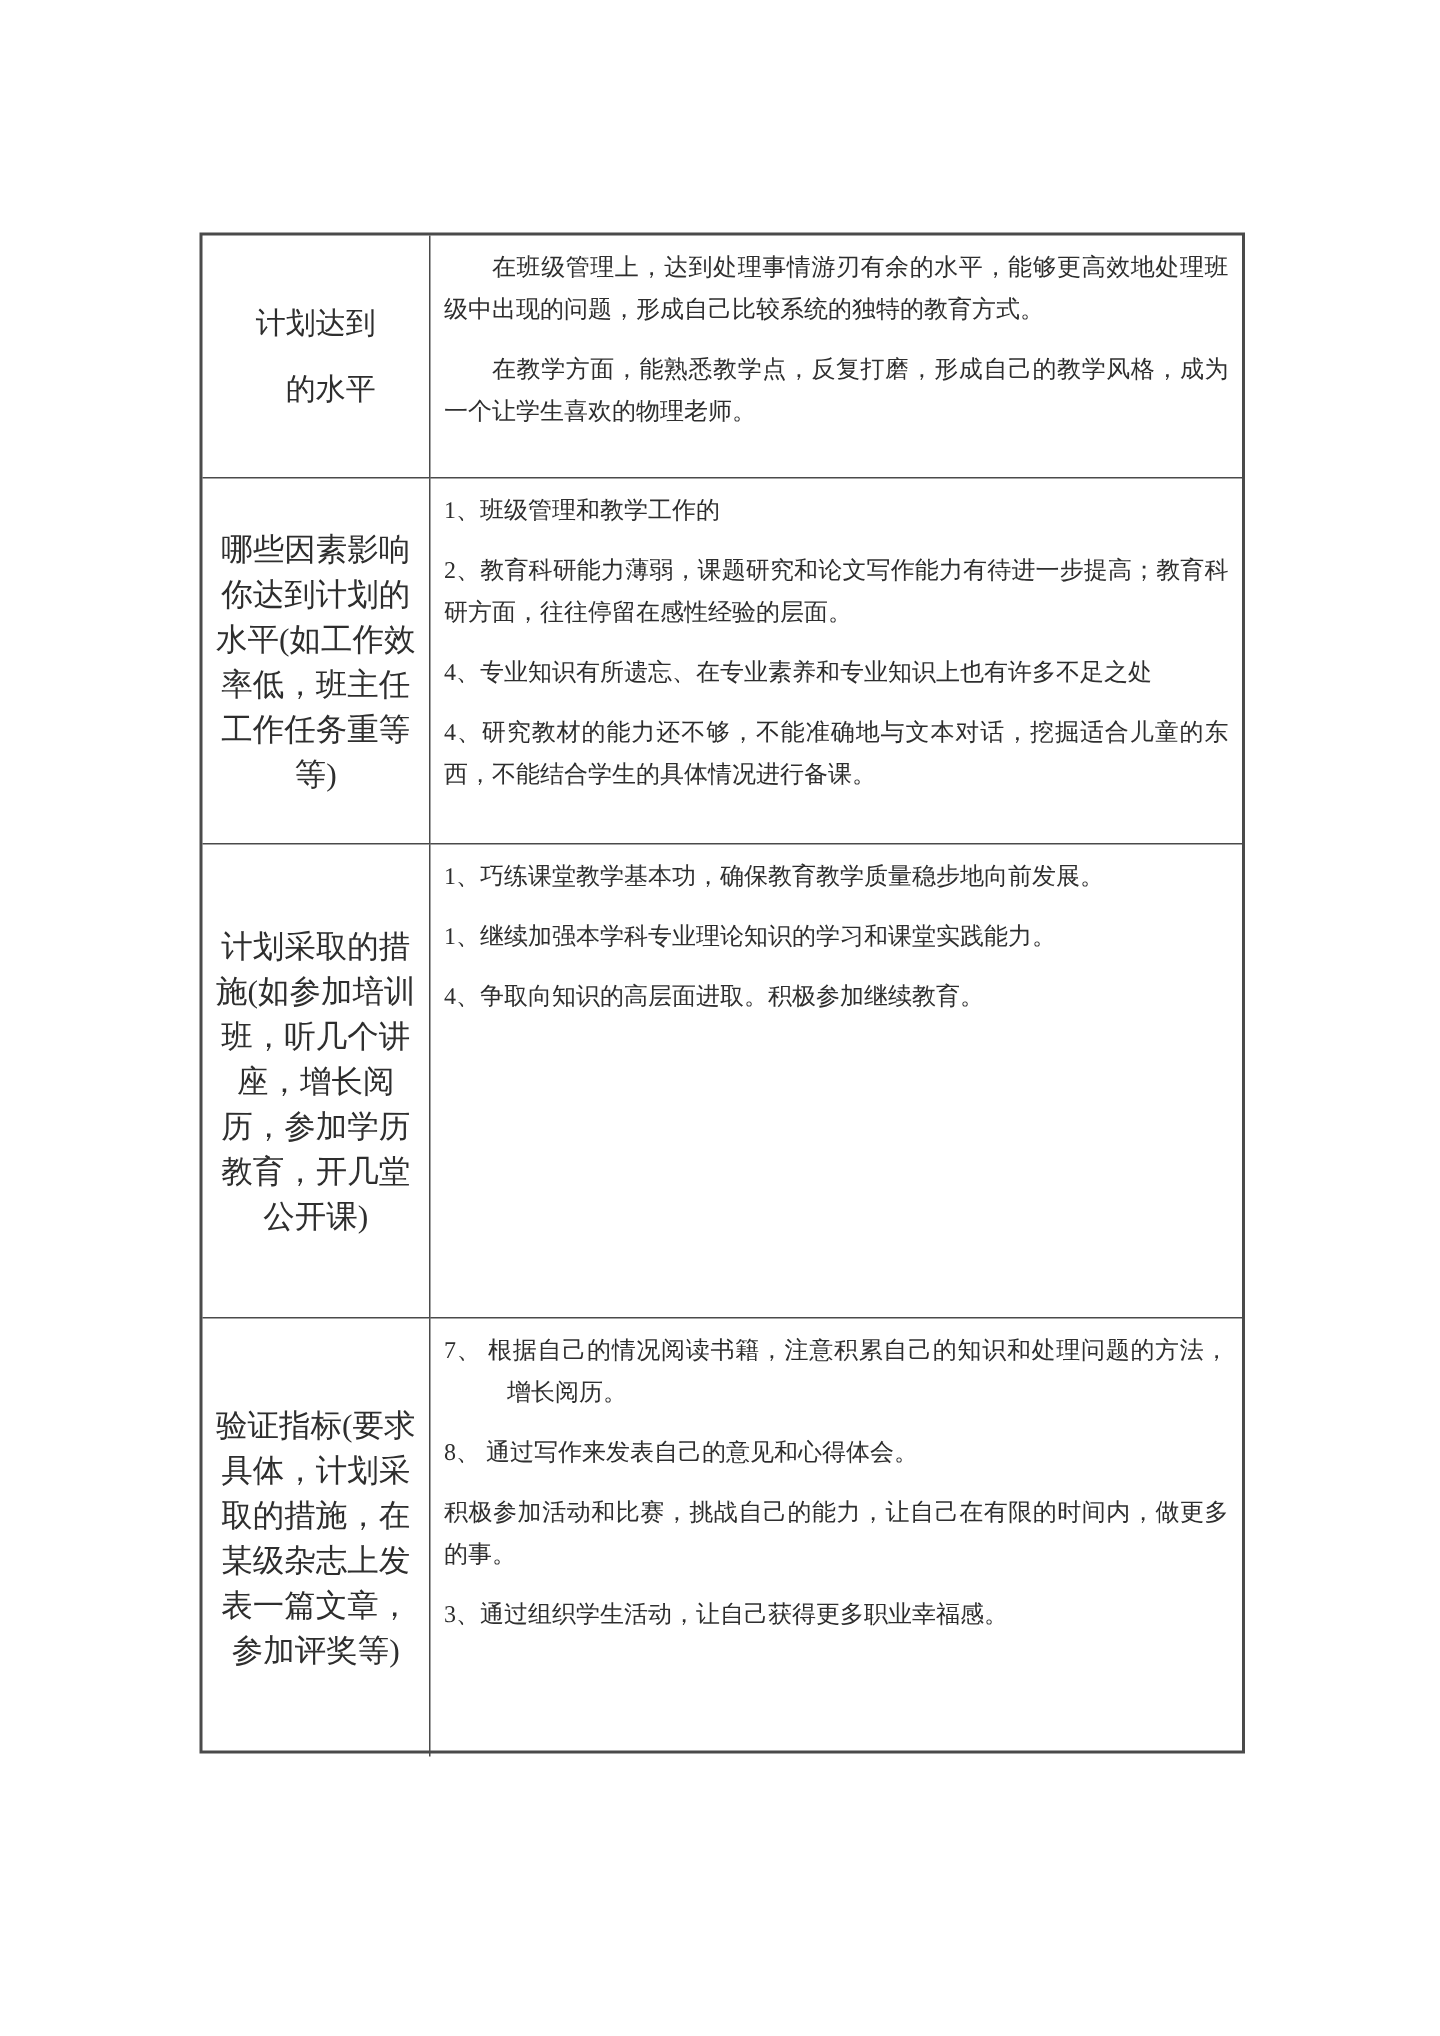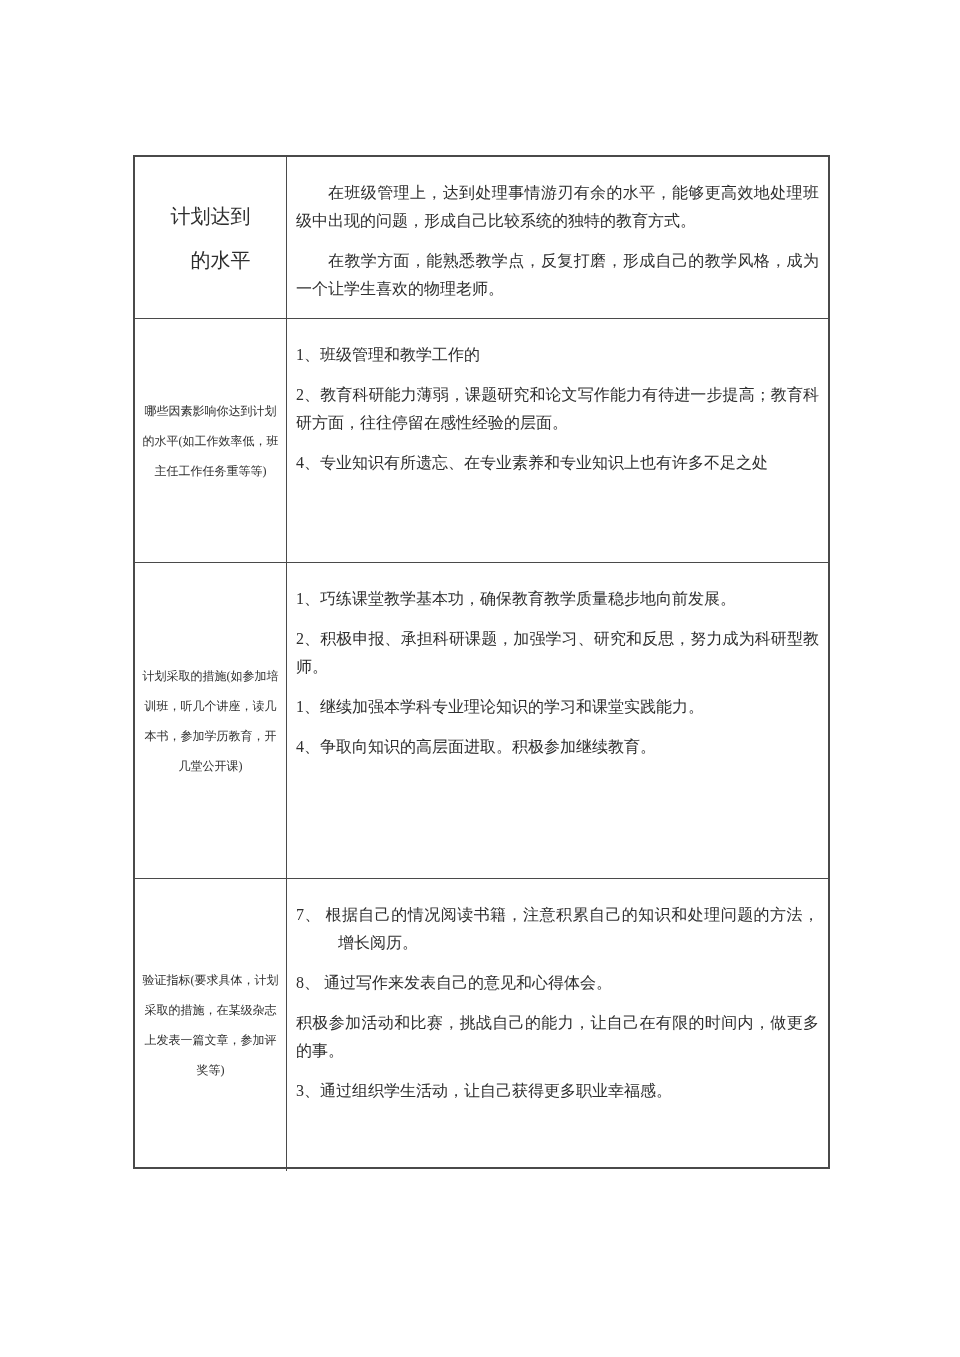--- a/index.html
+++ b/index.html
@@ -38,40 +38,40 @@
     border-bottom: 1px solid #4a4a4a;
     overflow: hidden;
   }
   .cell.last-col { border-right: none; }
   .cell.last-row { border-bottom: none; }
   .label-cell {
     display: flex;
     align-items: center;
     justify-content: center;
     text-align: center;
-    font-size: 12px;
+    font-size: 21px;
     line-height: 30px;
     padding: 4px 6px;
   }
   .label-cell .label-text { white-space: pre-line; }
   .label-cell.big {
     font-size: 20px;
     line-height: 44px;
     text-align: right;
   }
   .content-cell {
     padding: 2px 9px 2px 9px;
     font-size: 16px;
     line-height: 28px;
   }
   .content-cell p {
     margin: 6px 0 12px 0;
     text-align: justify;
   }
-  .content-cell p.first { margin-top: 20px; }
+  .content-cell p.first { margin-top: 6px; }
   .content-cell p.indent { text-indent: 2em; }
   .content-cell p.hang {
     padding-left: 42px;
     text-indent: -42px;
   }
 </style>
 </head>
 <body>
 
 <div class="page">
@@ -86,28 +86,28 @@
       <p class="indent">在教学方面，能熟悉教学点，反复打磨，形成自己的教学风格，成为一个让学生喜欢的物理老师。</p>
     </div>
 
     <div class="cell label-cell">
       <span class="label-text">哪些因素影响你达到计划的水平(如工作效率低，班主任工作任务重等等)</span>
     </div>
     <div class="cell content-cell last-col">
       <p class="first">1、班级管理和教学工作的</p>
       <p>2、教育科研能力薄弱，课题研究和论文写作能力有待进一步提高；教育科研方面，往往停留在感性经验的层面。</p>
       <p>4、专业知识有所遗忘、在专业素养和专业知识上也有许多不足之处</p>
+      <p>4、研究教材的能力还不够，不能准确地与文本对话，挖掘适合儿童的东西，不能结合学生的具体情况进行备课。</p>
     </div>
 
     <div class="cell label-cell">
-      <span class="label-text">计划采取的措施(如参加培训班，听几个讲座，读几本书，参加学历教育，开几堂公开课)</span>
+      <span class="label-text">计划采取的措施(如参加培训班，听几个讲座，增长阅历，参加学历教育，开几堂公开课)</span>
     </div>
     <div class="cell content-cell last-col">
       <p class="first">1、巧练课堂教学基本功，确保教育教学质量稳步地向前发展。</p>
-      <p>2、积极申报、承担科研课题，加强学习、研究和反思，努力成为科研型教师。</p>
       <p>1、继续加强本学科专业理论知识的学习和课堂实践能力。</p>
       <p>4、争取向知识的高层面进取。积极参加继续教育。</p>
     </div>
 
     <div class="cell label-cell last-row">
       <span class="label-text">验证指标(要求具体，计划采取的措施，在某级杂志上发表一篇文章，参加评奖等)</span>
     </div>
     <div class="cell content-cell last-col last-row">
       <p class="first hang">7、 根据自己的情况阅读书籍，注意积累自己的知识和处理问题的方法，增长阅历。</p>
       <p class="hang">8、 通过写作来发表自己的意见和心得体会。</p>

